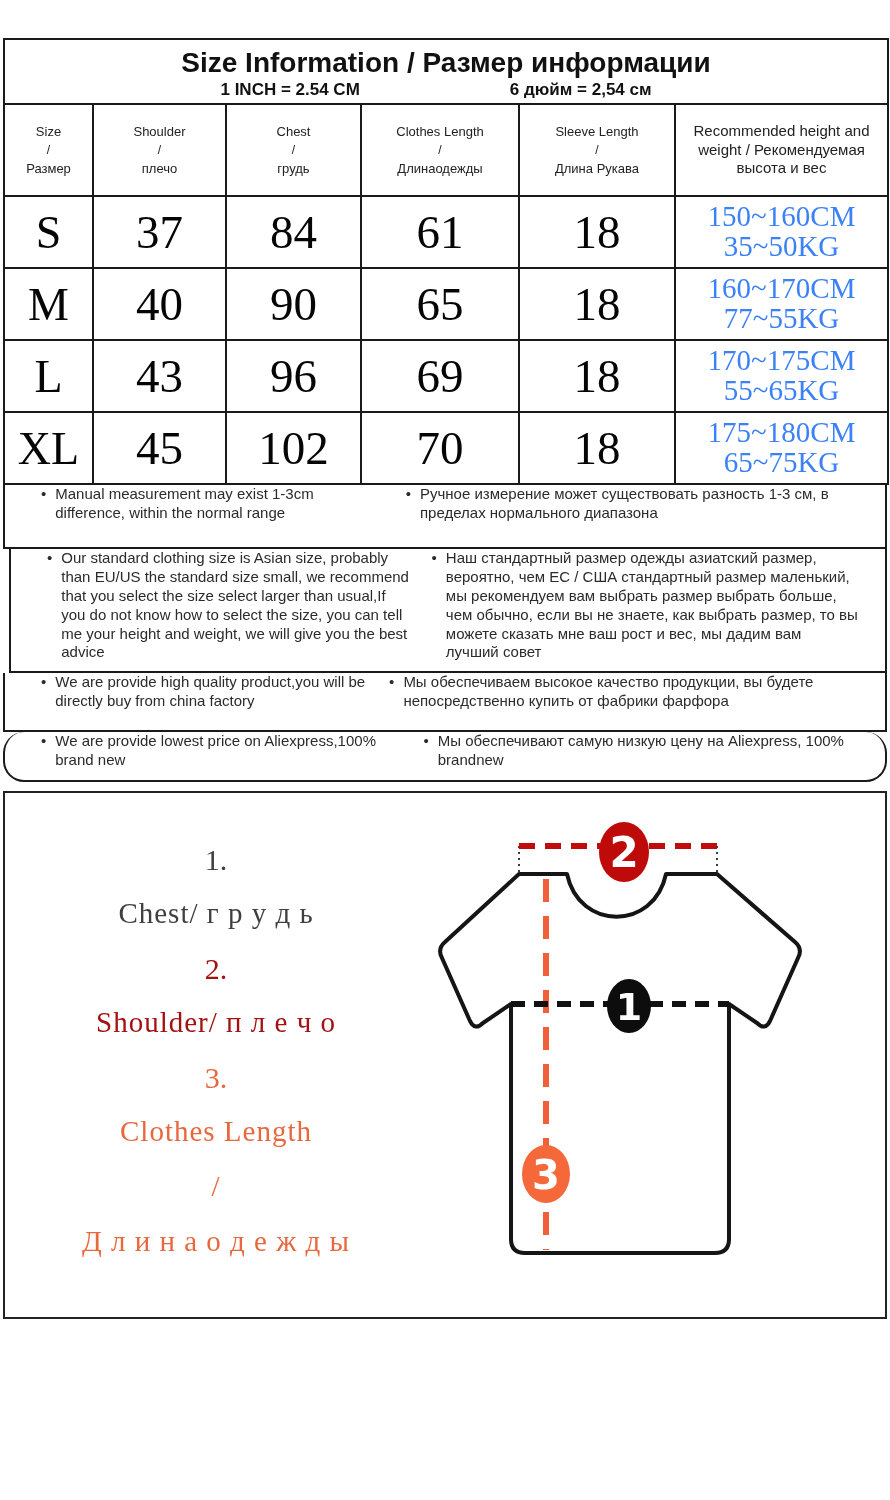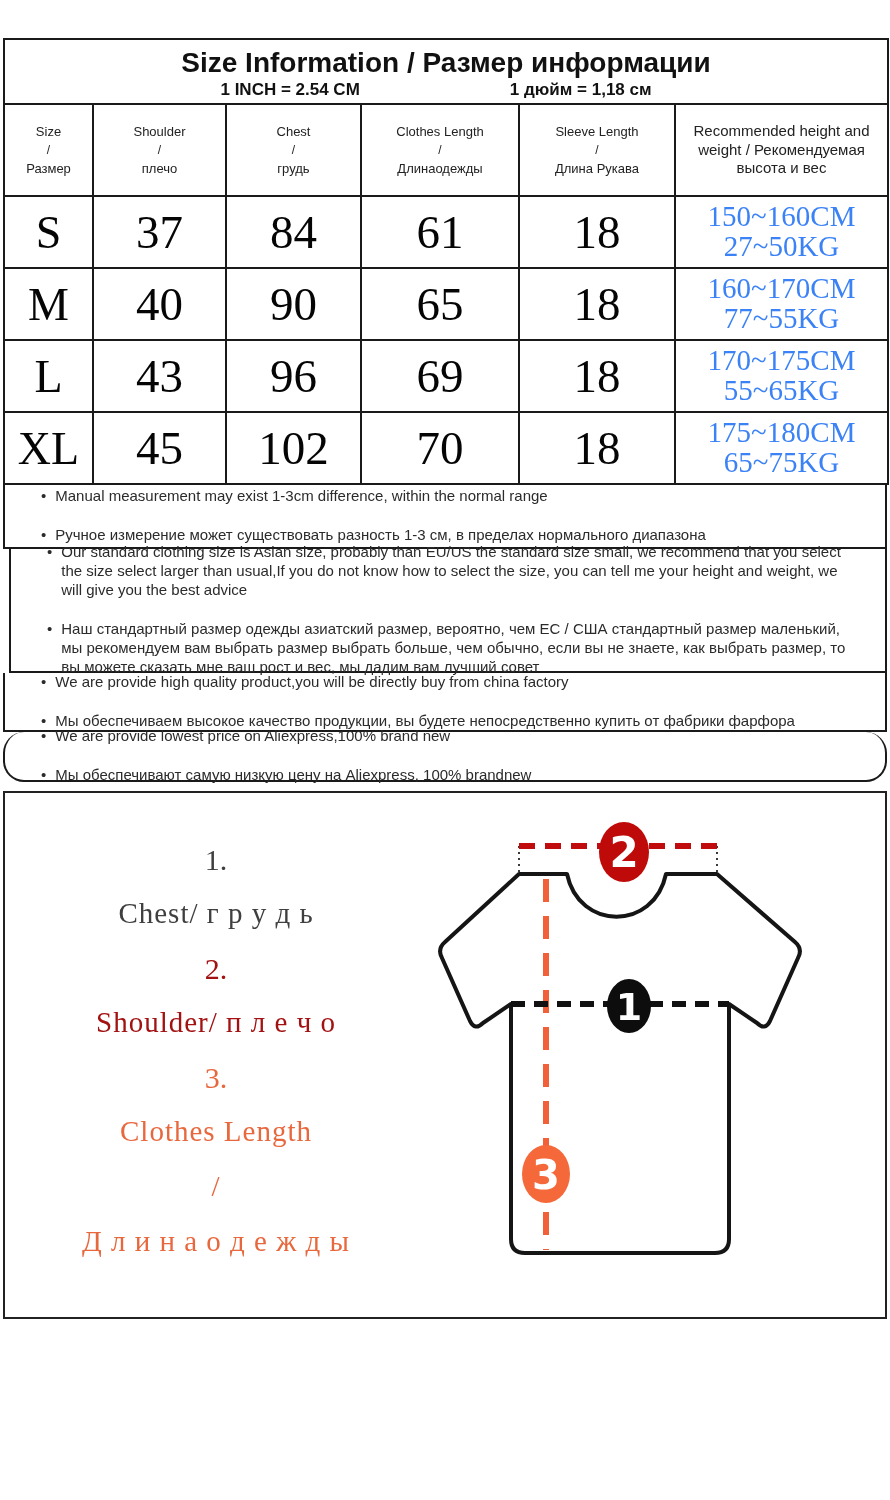--- a/index.html
+++ b/index.html
@@ -19,21 +19,21 @@
   .head-cell .hline{line-height:1.0;margin:6px 0;}
   .head-sep{font-size:12px;}
   .recommend-head{font-size:15px;line-height:1.25;padding:0 4px;text-align:center;color:#222;}
   .data-row td{height:70px;}
   .size-cell{font-family:"Liberation Serif",serif;font-size:46px;color:#050505;}
   .num-cell{font-family:"Liberation Serif",serif;font-size:47px;color:#050505;}
   .rec-cell{font-family:"Liberation Serif",serif;font-size:29px;line-height:1.02;color:#3b82f6;}
 
   
   .note-box{border:2px solid #1a1a1a;border-top:none;box-sizing:border-box;
-        padding:0 27px 0 36px;display:flex;flex-direction:column;justify-content:center;gap:20px;}
+        padding:0 27px 0 36px;display:flex;flex-direction:row;justify-content:center;gap:20px;}
   .note-box.nb1{height:64px;}
   .note-box.nb2{height:124px;margin-left:6px;}
   .note-box.nb3{height:59px;}
   .note-box.nb4{height:50px;border-radius:21px;}
   .note-line{display:flex;font-size:15px;line-height:1.26;color:#2b2b2b;}
   .note-line::before{content:"\2022";margin-right:9px;flex:0 0 auto;}
 
   
   .diagram-box{border:2px solid #222;box-sizing:border-box;margin-top:9px;height:528px;
         display:flex;background:#fff;}
@@ -62,21 +62,21 @@
         <col style="width:158px">
           <col style="width:156px">
           <col style="width:213px">
       </colgroup>
       <tbody>
       <tr>
         <td colspan="6" class="title-cell">
           <div class="title-main">Size Information / Размер информации</div>
           <div class="title-sub">
             <span>1 INCH = 2.54 CM</span>
-            <span>1 дюйм = 1,18 см</span>
+            <span>6 дюйм = 2,54 см</span>
           </div>
         </td>
       </tr>
       <tr>
         <td class="head-cell">
           <div class="hline">Size</div>
           <div class="hline head-sep">/</div>
           <div class="hline">Размер</div>
         </td>
         <td class="head-cell">
@@ -105,21 +105,21 @@
       </tr>
 
       <tr class="data-row">
         <td class="size-cell">S</td>
         <td class="num-cell">37</td>
         <td class="num-cell">84</td>
         <td class="num-cell">61</td>
         <td class="num-cell">18</td>
         <td class="rec-cell">
           <div>150~160CM</div>
-          <div>27~50KG</div>
+          <div>35~50KG</div>
         </td>
       </tr>
       <tr class="data-row">
         <td class="size-cell">M</td>
         <td class="num-cell">40</td>
         <td class="num-cell">90</td>
         <td class="num-cell">65</td>
         <td class="num-cell">18</td>
         <td class="rec-cell">
           <div>160~170CM</div>

